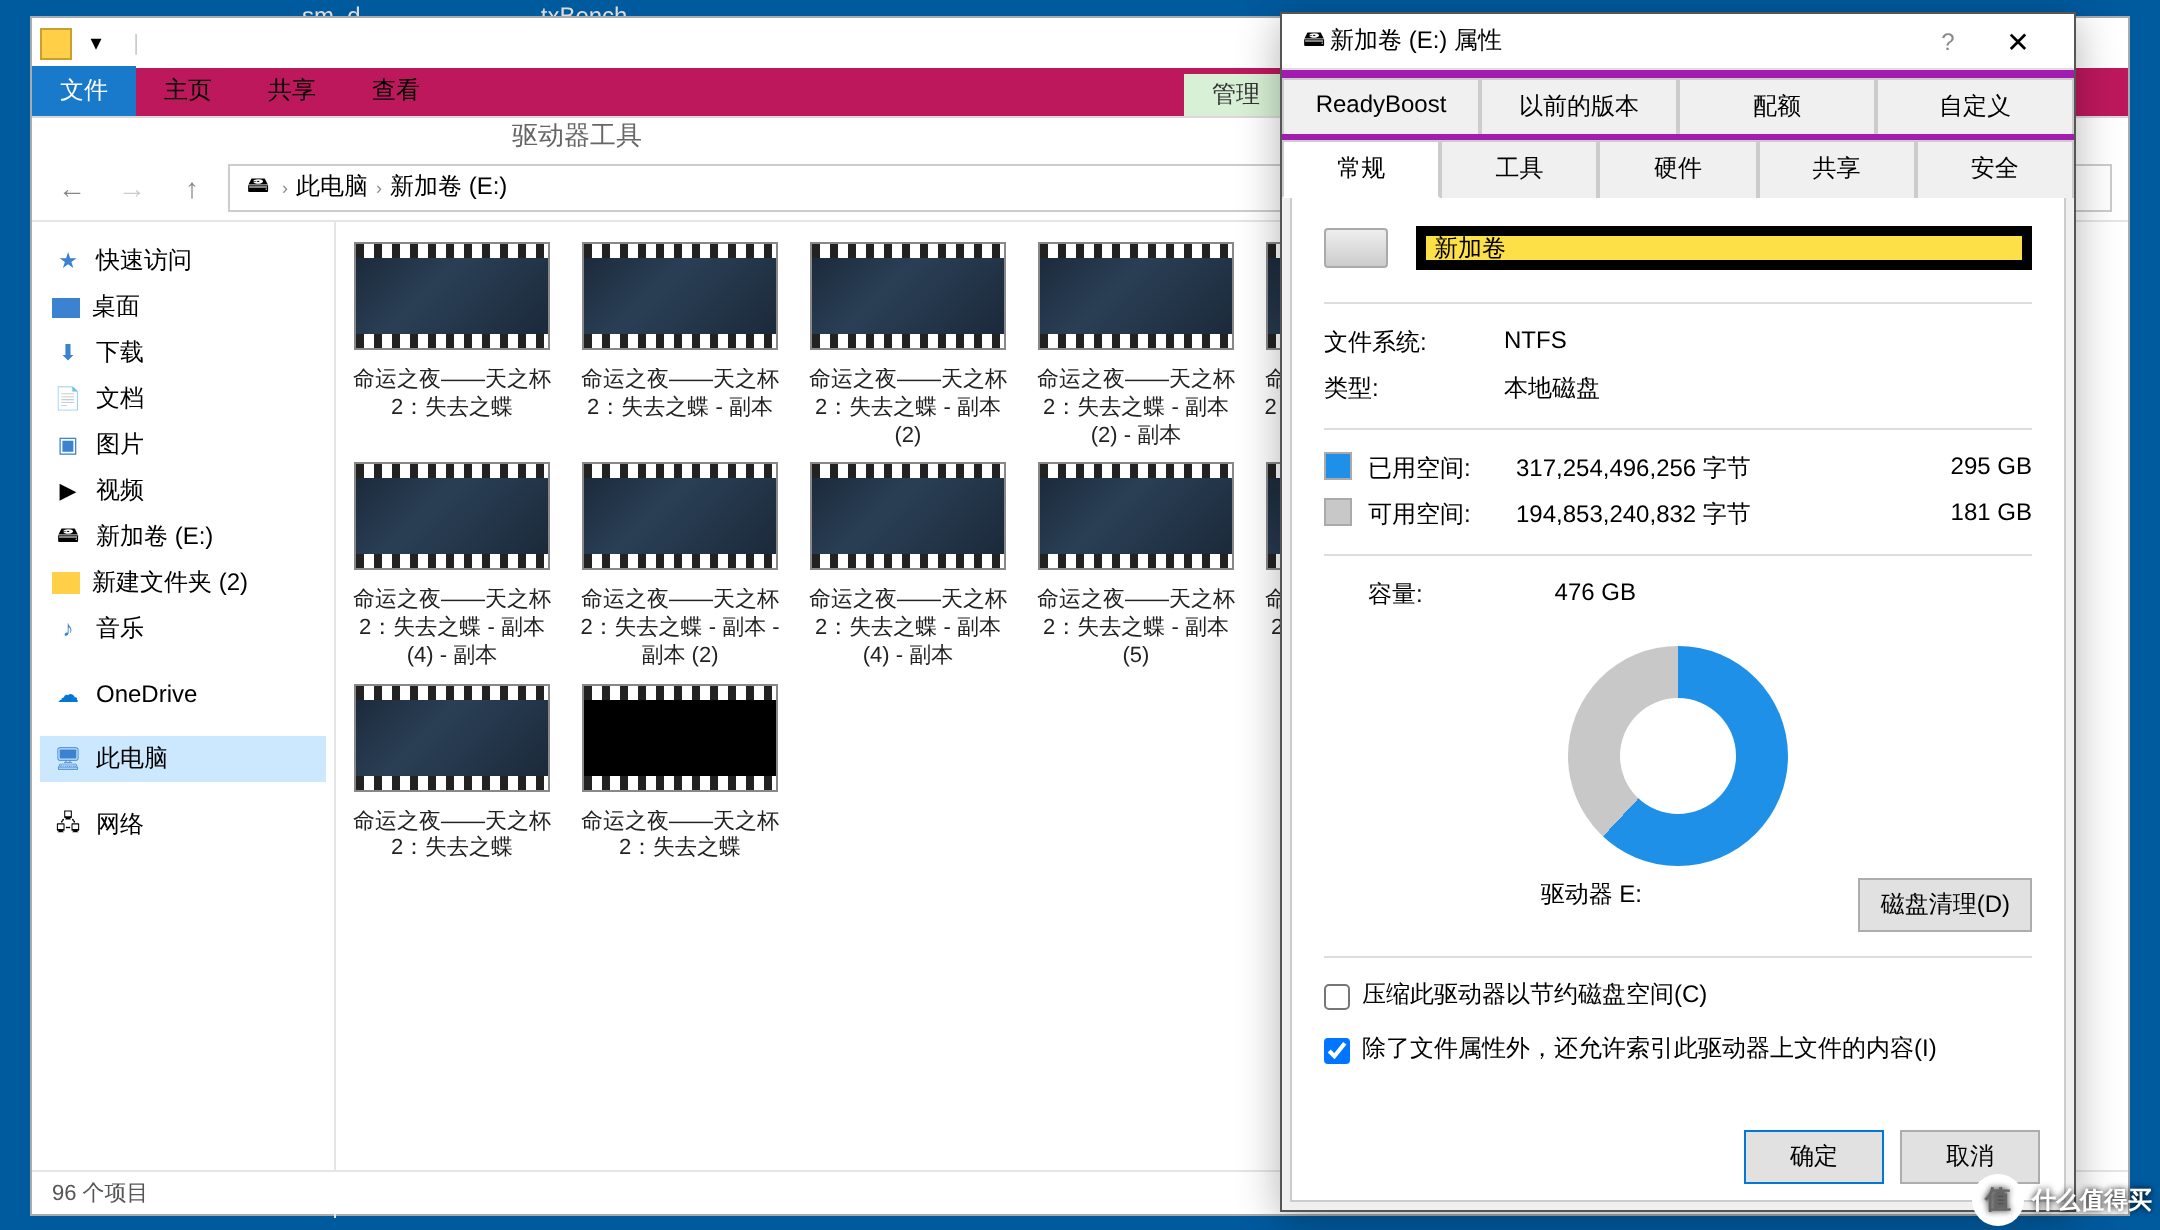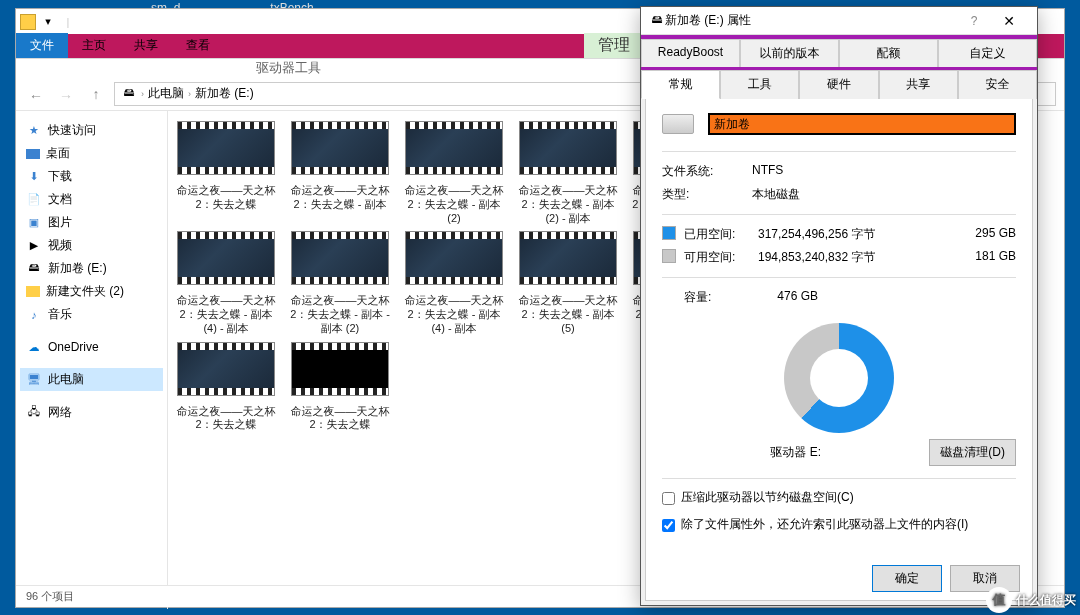--- a/index.html
+++ b/index.html
@@ -4,21 +4,21 @@
 <style>
 *{box-sizing:border-box;margin:0;padding:0;font-family:"Microsoft YaHei","Segoe UI",sans-serif;font-size:12px}
 body{width:1080px;height:615px;background:#005a9e;overflow:hidden;position:relative}
 .explorer{position:absolute;left:15px;top:8px;width:1050px;height:600px;background:#fff;border:1px solid #aaa}
 .titlebar{height:25px;background:#fff;display:flex;align-items:center;padding:0 4px}
 .titlebar .qat{display:flex;gap:4px;align-items:center}
 .qat-icon{width:16px;height:16px;display:flex;align-items:center;justify-content:center;font-size:11px}
 .ribbon-tabs{height:25px;display:flex;align-items:flex-end;background:#be185d;border-bottom:1px solid #d9d9d9}
 .ribbon-tab{padding:4px 14px;font-size:12px;cursor:pointer}
 .ribbon-tab.file{background:#1979ca;color:#fff}
-.ribbon-tab.ctx-label{background:#d8f0d5;color:#333;margin-left:auto;margin-right:420px;padding:2px 14px;font-size:16px}
+.ribbon-tab.ctx-label{background:#d8f0d5;color:#333;margin-left:auto;margin-right:420px;padding:2px 14px;font-size:12px}
 .ribbon-sub{height:18px;font-size:13px;color:#666;padding-left:240px}
 .addrbar{height:34px;display:flex;align-items:center;padding:4px 8px;gap:6px;border-bottom:1px solid #e5e5e5}
 .nav-arrow{width:24px;height:24px;display:flex;align-items:center;justify-content:center;color:#888;font-size:14px}
 .breadcrumb{flex:1;height:24px;border:1px solid #ccc;display:flex;align-items:center;padding:0 6px;gap:4px;font-size:12px}
 .crumb-sep{color:#888;font-size:9px}
 .explorer-body{display:flex;height:498px}
 .sidebar{width:152px;border-right:1px solid #e5e5e5;padding:8px 4px;overflow:hidden}
 .side-item{display:flex;align-items:center;gap:6px;padding:3px 6px;font-size:12px;cursor:pointer}
 .side-item.sel{background:#cce8ff}
 .side-icon{width:16px;height:16px;display:inline-flex;align-items:center;justify-content:center;font-size:11px}
@@ -36,31 +36,31 @@
 .props-title{height:28px;background:#fff;display:flex;align-items:center;padding:0 8px;border-bottom:1px solid #ddd}
 .props-title .t{flex:1;font-size:12px}
 .props-close{width:40px;text-align:center;font-size:14px;cursor:pointer}
 .tabrow{display:flex;background:#a21caf;padding-top:4px}
 .tabrow .tab{flex:1;text-align:center;padding:5px 0;font-size:12px;border:1px solid #ccc;border-bottom:none;background:#f0f0f0;cursor:pointer}
 .tabrow .tab.active{background:#fff;border-bottom:1px solid #fff;position:relative;z-index:2}
 .tabrow.second{margin-top:-1px}
 .props-body{background:#fff;margin:0 4px;padding:14px 16px;border:1px solid #ccc;border-top:none;height:502px;position:relative}
 .vol-row{display:flex;align-items:center;gap:14px;margin-bottom:16px}
 .vol-icon{width:32px;height:20px;background:linear-gradient(#eee,#ccc);border:1px solid #aaa;border-radius:2px}
-.vol-name{flex:1;height:22px;border:2px solid #000000;padding:2px 4px;background:#f97316;color:#000}
+.vol-name{flex:1;height:22px;border:5px solid #000000;padding:2px 4px;background:#fde047;color:#000}
 .hr{border:none;border-top:1px solid #ddd;margin:8px 0}
 .kv{display:flex;padding:3px 0;font-size:12px}
 .kv .k{width:90px}
 .kv .sw{width:14px;height:14px;margin-right:8px;border:1px solid #aaa}
 .sw.used{background:#1e90e8}.sw.free{background:#c8c8c8}
 .kv .bytes{flex:1}
 .kv .gb{width:60px;text-align:right}
 .pie{width:110px;height:110px;border-radius:50%;margin:14px auto 6px;background:conic-gradient(#1e90e8 0deg 223deg,#c8c8c8 223deg 360deg);position:relative}
 .pie::after{content:"";position:absolute;inset:26px;background:#fff;border-radius:50%}
-.drv-row{display:flex;align-items:center;justify-content:space-between;margin-top:4px}
+.drv-row{display:flex;align-items:flex-start;justify-content:space-between;margin-top:4px}
 .drv-label{text-align:center;flex:1;font-size:12px}
 .btn{padding:4px 10px;border:1px solid #adadad;background:#e1e1e1;font-size:12px;cursor:pointer}
 .chk-row{display:flex;align-items:center;gap:6px;margin-top:10px;font-size:12px}
 .chk-row input{margin-top:2px}
 .props-buttons{position:absolute;bottom:8px;right:12px;display:flex;gap:8px}
 .props-buttons .btn{min-width:70px}
 .props-buttons .btn.primary{border-color:#0078d7}
 
 .watermark{position:absolute;right:4px;bottom:2px;display:flex;align-items:center;gap:4px;font-size:13px;color:#fff;font-weight:bold;text-shadow:0 0 3px #000}
 .wm-badge{width:26px;height:26px;border-radius:50%;background:#fff;color:#666;display:flex;align-items:center;justify-content:center;font-size:13px;font-weight:bold}

